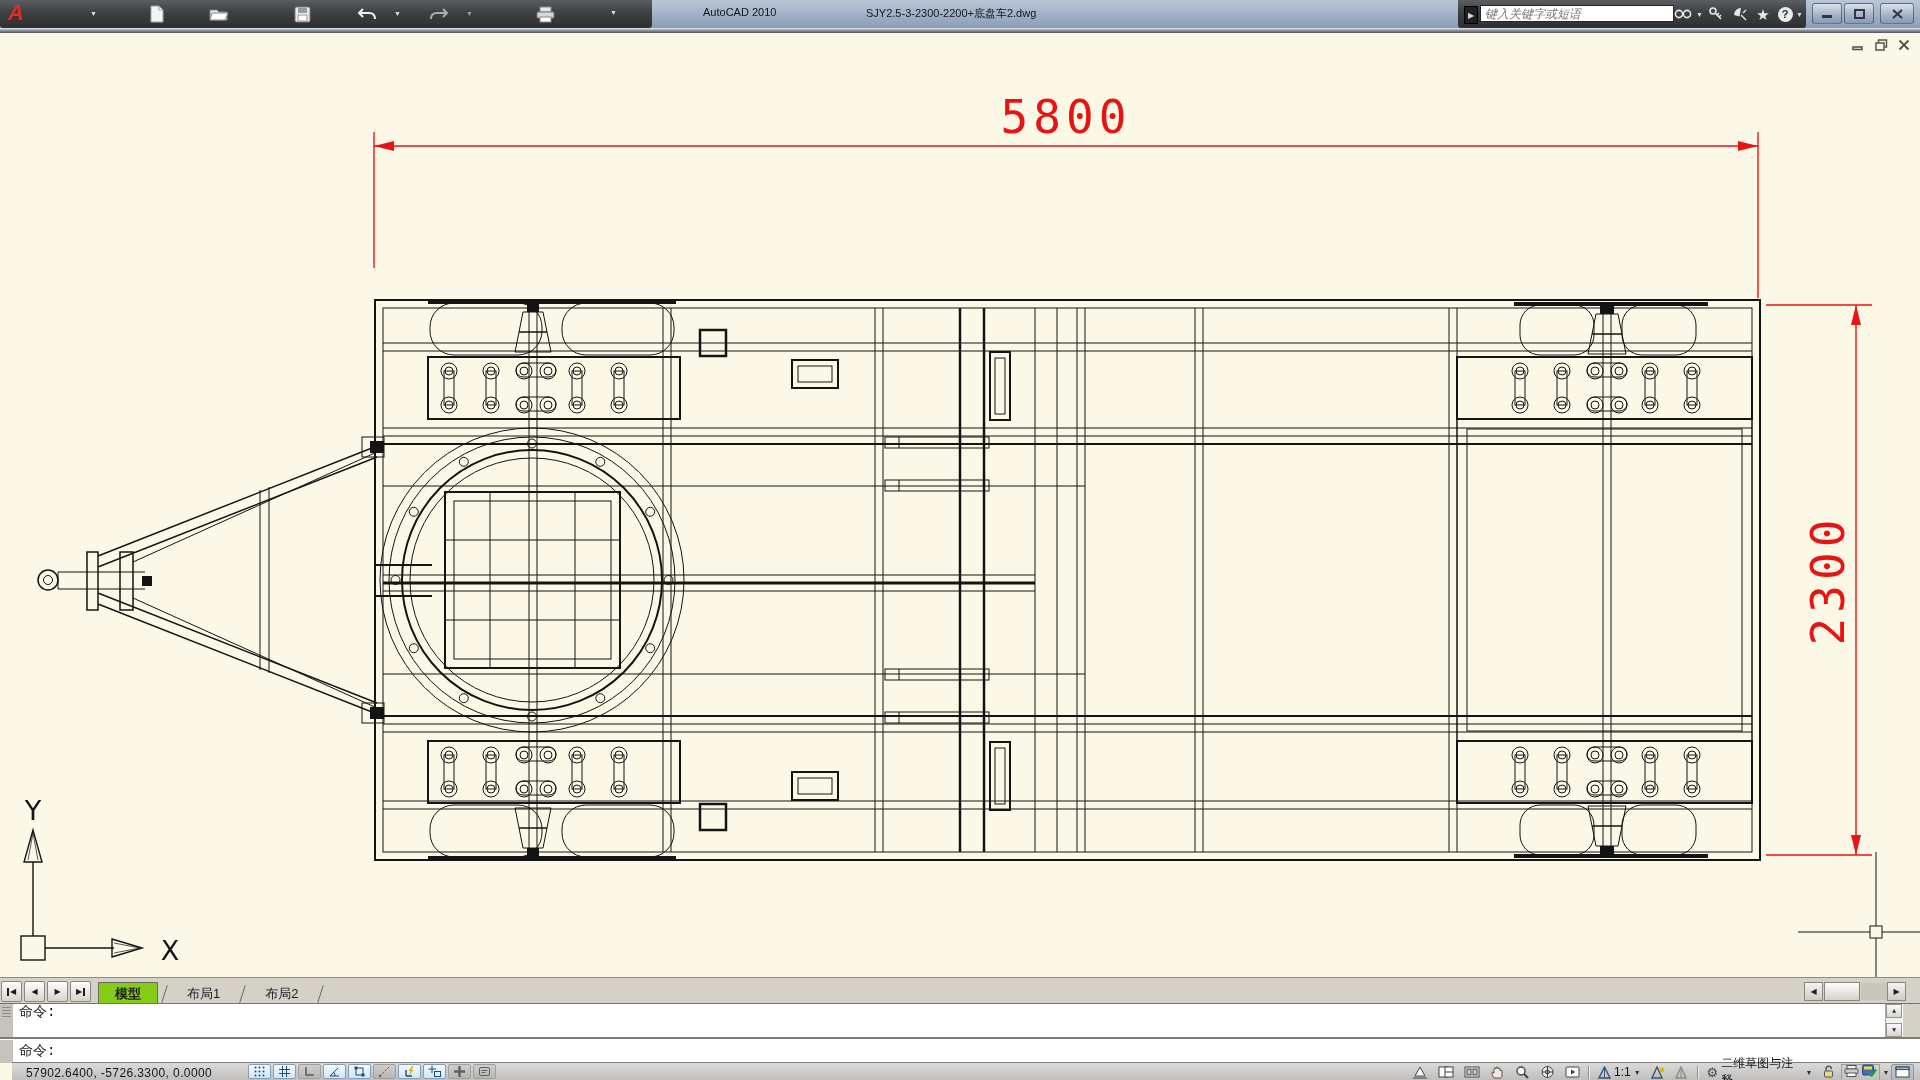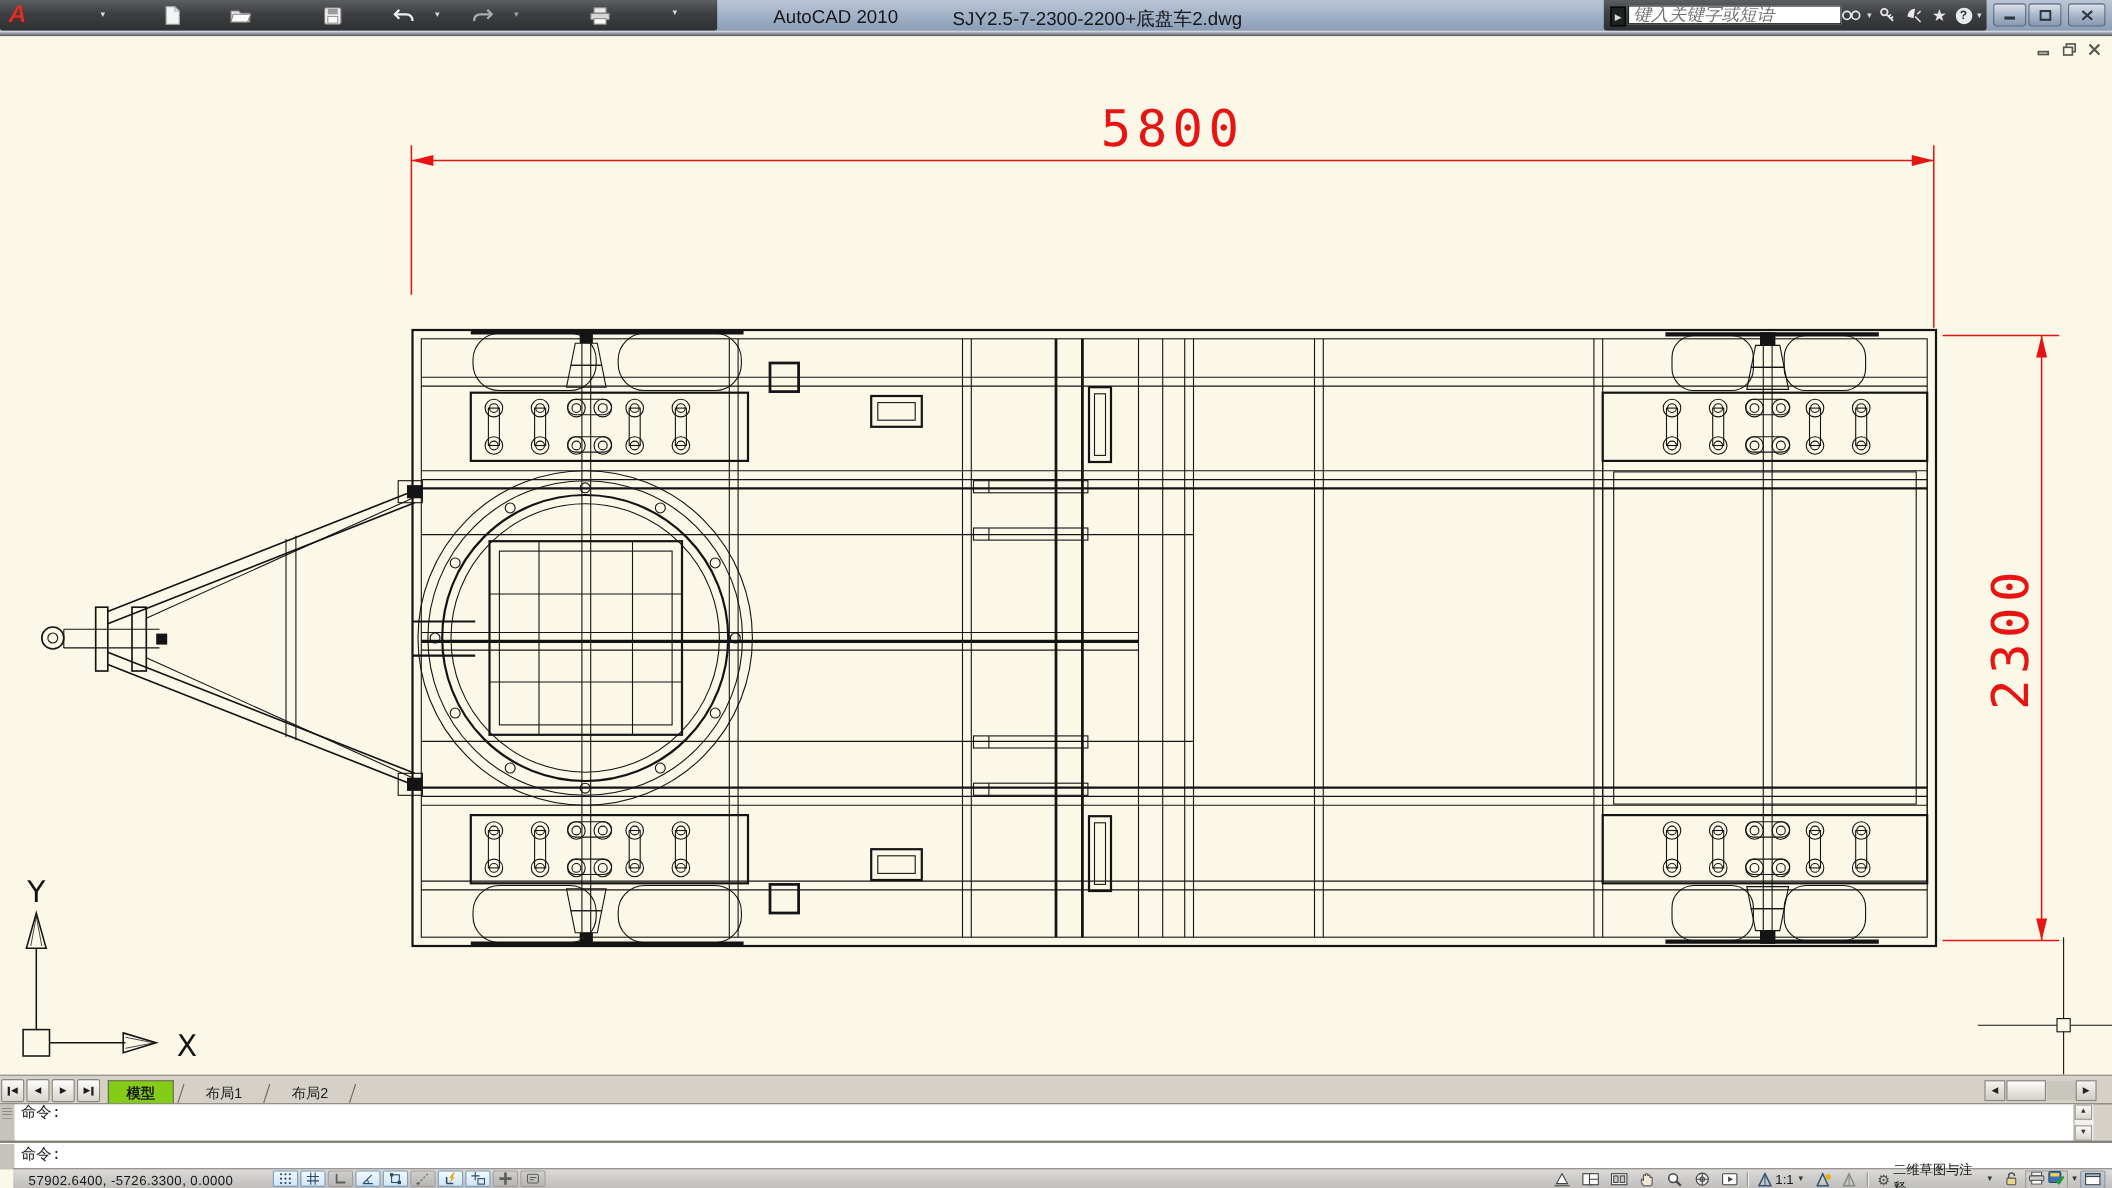--- a/index.html
+++ b/index.html
@@ -11,24 +11,24 @@
     background:linear-gradient(#bac6d6,#9fb0c6 55%,#8a9db6);border-bottom:1px solid #5c6470;}
   .darkseg{position:absolute;top:0;height:28px;
     background:linear-gradient(#5b5e62,#3d3f42 45%,#2e3032);border-radius:0 0 3px 3px;}
   .seg-left{left:0;width:652px;}
   .seg-right{left:1458px;width:348px;}
   .qat-ico{position:absolute;top:3px;width:22px;height:22px;display:flex;align-items:center;justify-content:center;}
   .qat-ico svg{display:block;}
   .logoA{position:absolute;left:8px;top:0px;font-weight:bold;font-style:italic;
     font-size:22px;color:#d2342b;text-shadow:0 1px 1px #7a1510;}
   .smalldrop{position:absolute;top:10px;font-size:7px;color:#d8dce0;}
-  .title-text{position:absolute;top:6px;font-size:17px;color:#14161a;white-space:nowrap;}
+  .title-text{position:absolute;top:6px;font-size:11px;color:#14161a;white-space:nowrap;}
   .ic-btn{position:absolute;top:6px;height:16px;display:flex;align-items:center;justify-content:center;}
   .searchbox{position:absolute;left:1480px;top:5px;width:184px;height:15px;border:1px solid #23282c;
-    background:#fff;font-style:italic;font-size:16px;color:#5c5c5c;padding:0 4px;font-family:"Liberation Sans",sans-serif;}
+    background:#fff;font-style:italic;font-size:12px;color:#5c5c5c;padding:0 4px;font-family:"Liberation Sans",sans-serif;}
   .star-g{color:#e8e8ea;font-size:15px;line-height:15px;}
   .help-g{width:15px;height:15px;border-radius:50%;background:#e9eaec;color:#2d2f33;font-size:11px;font-weight:bold;
     display:flex;align-items:center;justify-content:center;}
   .winbtn{position:absolute;top:3px;height:19px;border:1px solid rgba(45,55,75,.6);border-radius:3px;
     background:linear-gradient(rgba(255,255,255,.5),rgba(255,255,255,.12) 45%,rgba(90,105,130,.18));
     display:flex;align-items:center;justify-content:center;}
   .titlesep{position:absolute;top:28px;left:0;width:1920px;height:5px;
     background:linear-gradient(#e7edf4,#9aa2ab 40%,#4f5357);}
 
   
@@ -138,21 +138,21 @@
   <span class="qat-ico" style="left:534px;">
     <svg width="19" height="17" viewBox="0 0 19 17">
         <rect x="4" y="1" width="11" height="5" fill="#e8e8e8" stroke="#888"></rect>
         <rect x="1" y="6" width="17" height="6" rx="1" fill="#d6d6d6" stroke="#777"></rect>
         <rect x="4" y="11" width="11" height="5" fill="#fdfdfd" stroke="#888"></rect>
       </svg>
     </span>
   <span class="smalldrop" style="left:610px;top:9px;">▼</span>
 
   <span class="title-text" style="left:703px;">AutoCAD 2010</span>
-  <span class="title-text" style="left:866px;">SJY2.5-7-2300-2200+底盘车2.dwg</span>
+  <span class="title-text" style="left:866px;">SJY2.5-3-2300-2200+底盘车2.dwg</span>
 
   <span class="ic-btn" style="left:1464px;width:12px;background:#1e2022;border:1px solid #000;color:#d8d8d8;font-size:8px;">▶</span>
   <input class="searchbox" placeholder="键入关键字或短语" style="">
   <span class="ic-btn" style="left:1672px;width:22px;">
     <svg width="18" height="14" viewBox="0 0 18 14">
         <circle cx="5" cy="7" r="3.6" fill="none" stroke="#e8e8ea" stroke-width="1.6"></circle>
         <circle cx="13" cy="7" r="3.6" fill="none" stroke="#e8e8ea" stroke-width="1.6"></circle>
         <path d="M8.6 6 h1.4" stroke="#e8e8ea" stroke-width="1.6"></path>
       </svg>
     </span>

